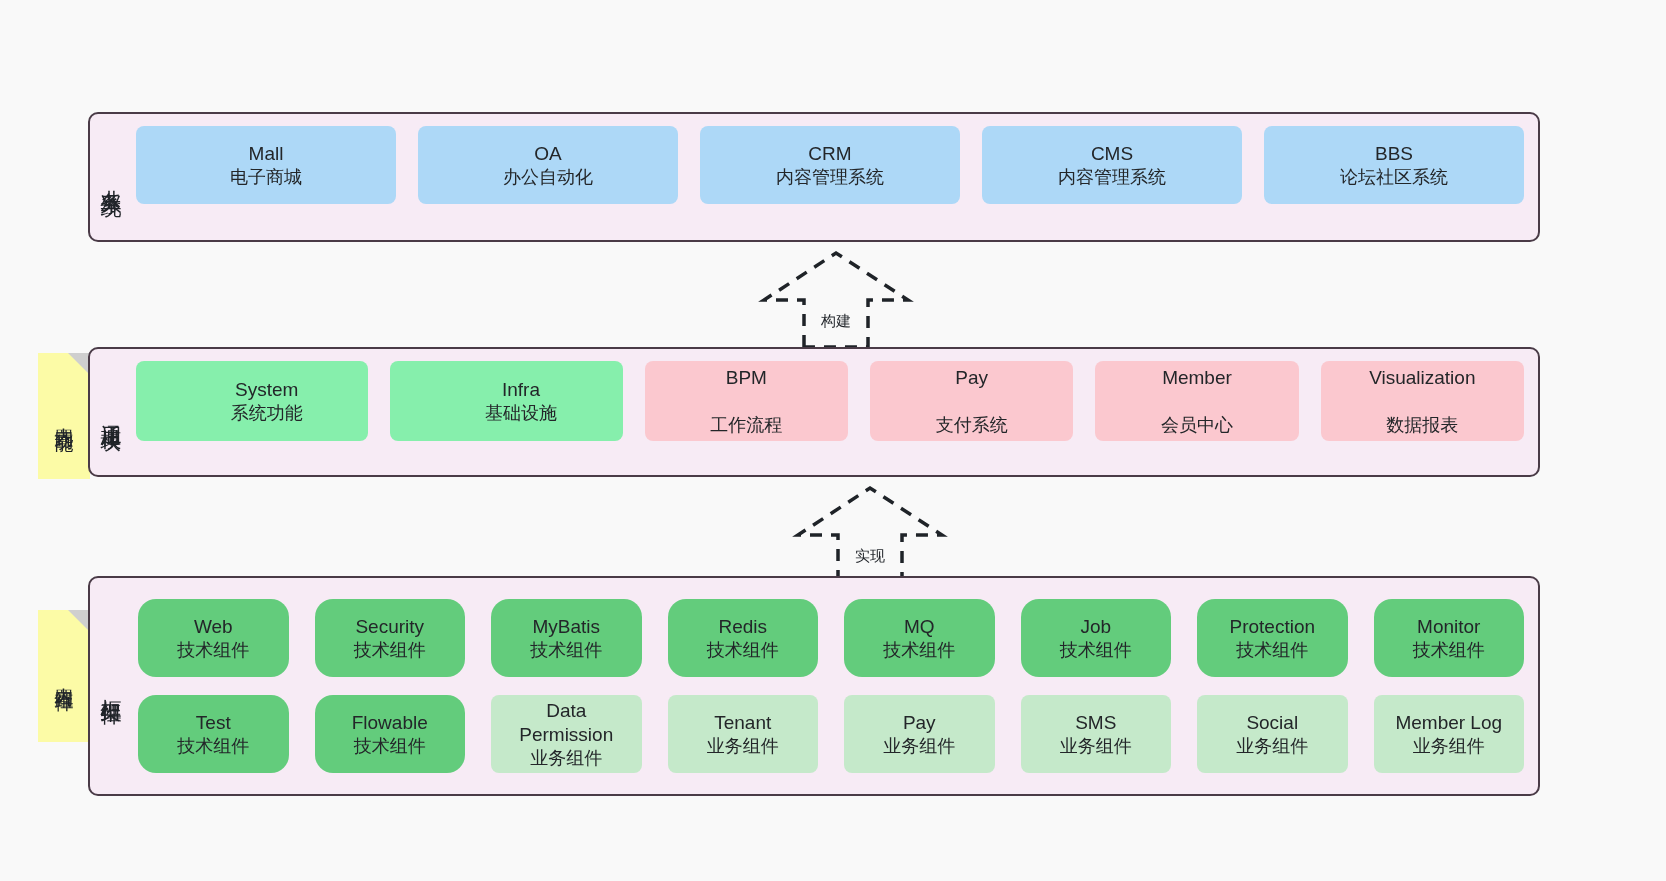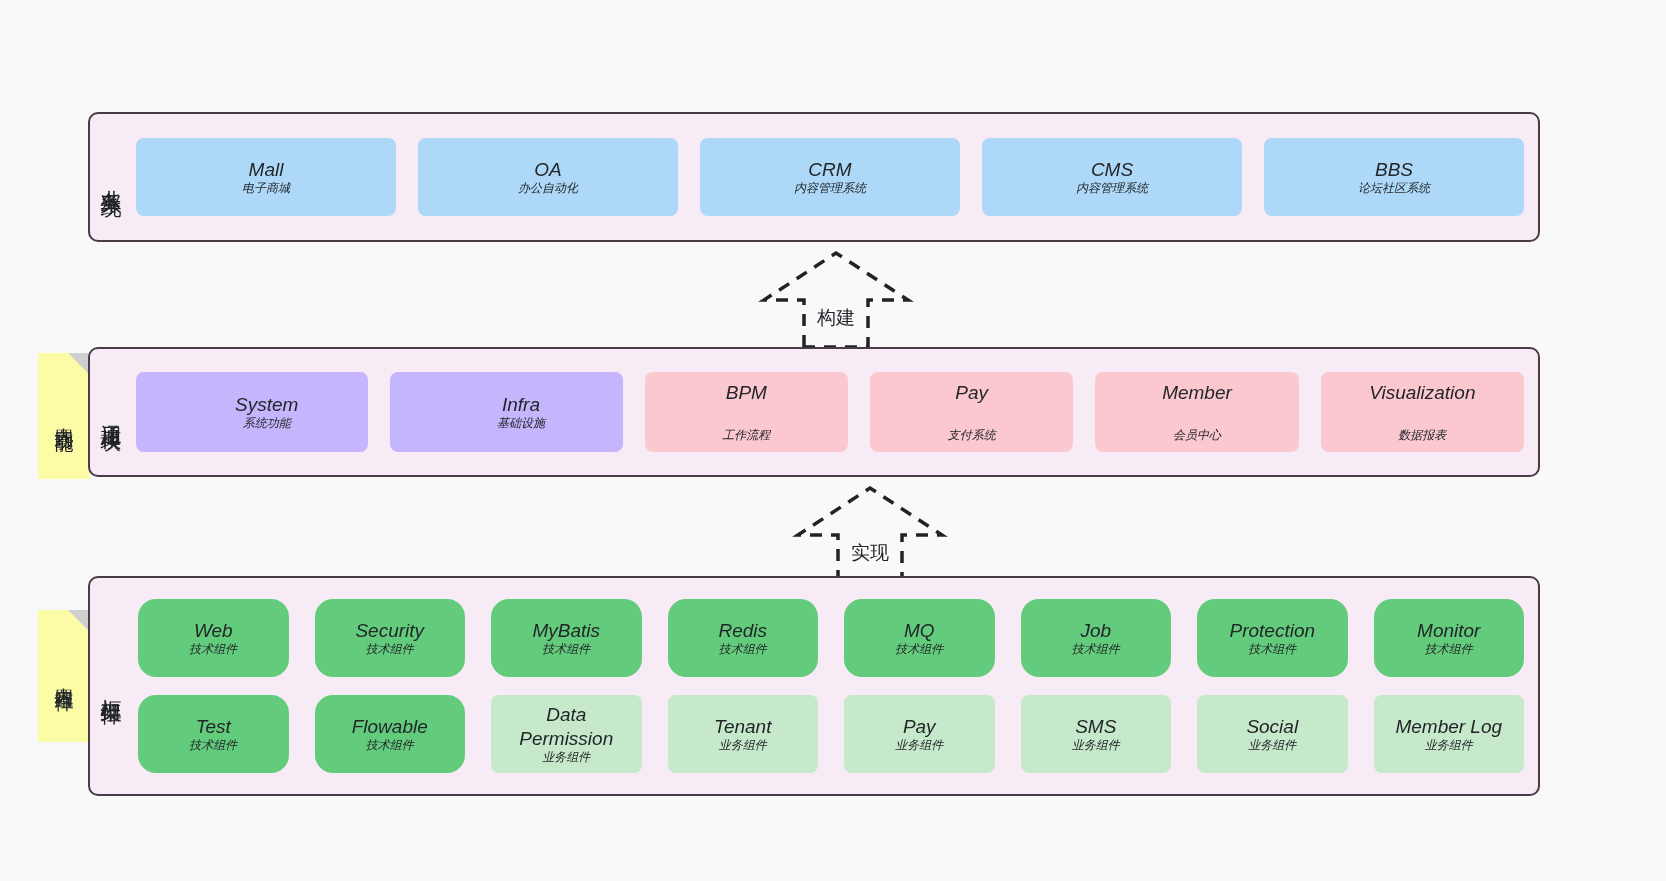--- a/index.html
+++ b/index.html
@@ -44,44 +44,43 @@
     writing-mode: vertical-rl;
     text-orientation: upright;
     letter-spacing: 2px;
     white-space: nowrap;
     padding: 2px 0;
   }
 
   .layer-body {
     flex: 1 1 auto;
     display: flex;
-    align-items: center;
+    align-items: flex-start;
     padding: 12px 14px 12px 4px;
     gap: 0;
-    font-style: italic;
   }
 
   
   .card {
     box-sizing: border-box;
     border-radius: 8px;
     display: flex;
     flex-direction: column;
     align-items: center;
     justify-content: center;
     text-align: center;
     font-size: 19px;
     line-height: 1.25;
     color: #232629;
     padding: 4px 6px;
   }
-  .card .t2 { font-size: 12px; }
+  .card .t2 { font-size: 18px; }
 
   .card.blue  { background: #add8f7; }
-  .card.red   { background: #c4b5fd; padding-left: 35px; }
+  .card.red   { background: #86efac; padding-left: 35px; }
   .card.pink  { background: #fbc8cf; gap: 24px; }
   .card.green { background: #63cc7c; border-radius: 18px; }
   .card.mint  { background: #c5e9ca; }
 
   
   #layer-business {
     left: 88px;
     top: 112px;
     width: 1452px;
     height: 130px;
@@ -175,21 +174,21 @@
   #connector-impl  { left: 780px; top: 482px; }
 
   .connector svg { display: block; }
 
   .connector-label {
     position: absolute;
     left: 0;
     right: 0;
     bottom: 26px;
     text-align: center;
-    font-size: 19px;
+    font-size: 15px;
     color: #1f2328;
     pointer-events: none;
   }
 </style>
 </head>
 <body>
 
 <div class="canvas">
 
   <div class="layer" id="layer-business">

